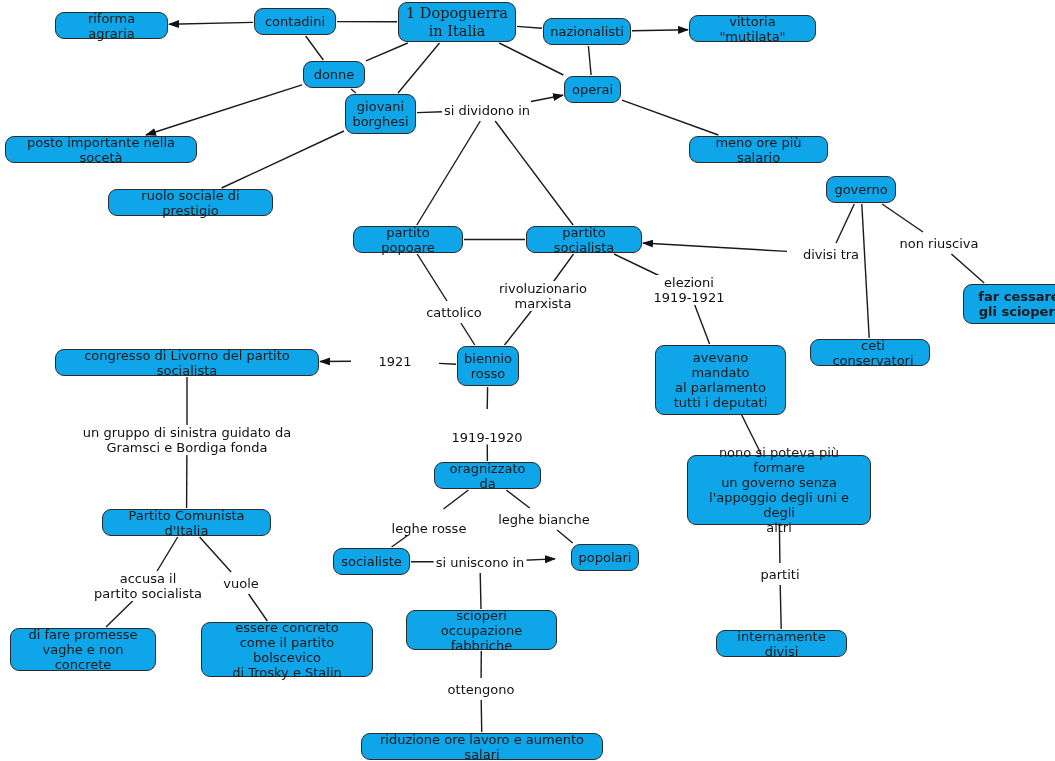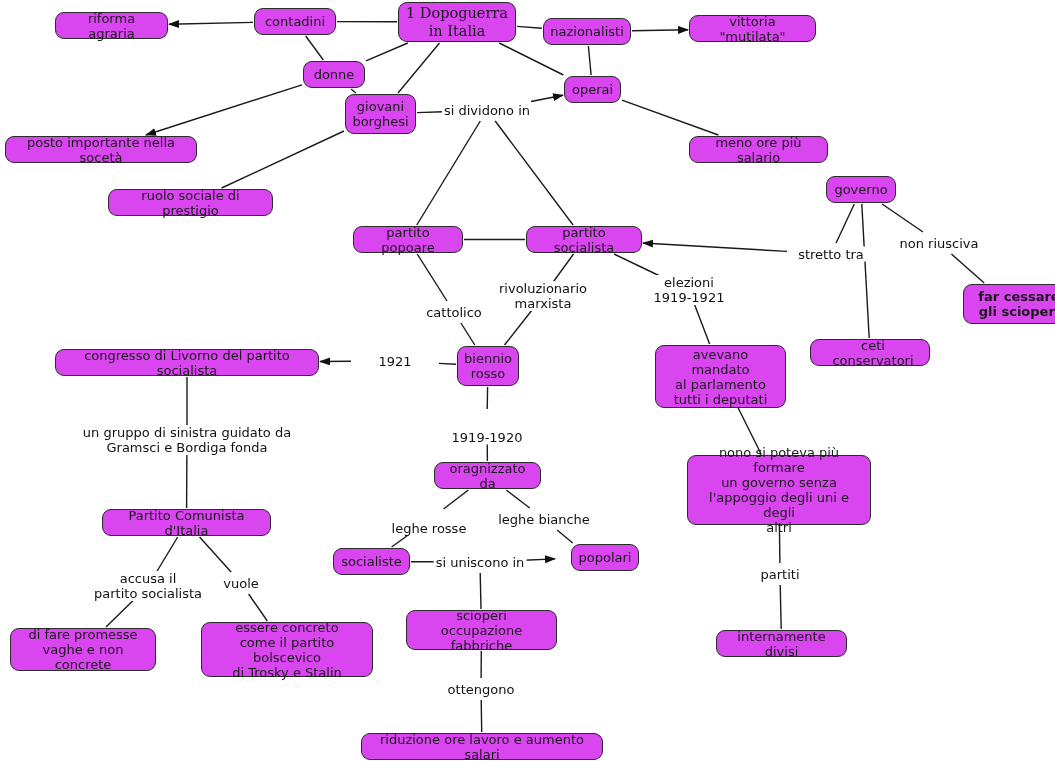--- a/index.html
+++ b/index.html
@@ -20,21 +20,21 @@
     position: absolute;
     left: 0;
     top: 0;
     width: 1055px;
     height: 761px;
     pointer-events: none;
   }
   .node {
     position: absolute;
     box-sizing: border-box;
-    background: #d946ef;
+    background: #0ea5e9;
     border: 1.4px solid #2b2b2b;
     border-radius: 9px;
     display: flex;
     align-items: center;
     justify-content: center;
     text-align: center;
     font-family: "DejaVu Sans", sans-serif;
     font-size: 13px;
     line-height: 15px;
     color: #1a1a1a;
@@ -141,21 +141,21 @@
       <div class="node" style="left: 108px; top: 189px; width: 165px; height: 27px;">ruolo sociale di prestigio</div>
       <div class="node" style="left: 826px; top: 176px; width: 70px; height: 27px;">governo</div>
       <div class="node" style="left: 353px; top: 226px; width: 110px; height: 27px;">partito popoare</div>
       <div class="node" style="left: 526px; top: 226px; width: 116px; height: 27px;">partito socialista</div>
       <div class="node" style="left: 963px; top: 284px; width: 112px; height: 40px; font-weight: bold;">far cessare
 gli scioperi</div>
       <div class="node" style="left: 810px; top: 339px; width: 120px; height: 27px; padding-left: 13px;">ceti conservatori</div>
       <div class="node" style="left: 55px; top: 349px; width: 264px; height: 27px;">congresso di Livorno del partito socialista</div>
       <div class="node" style="left: 457px; top: 346px; width: 62px; height: 40px;">biennio
 rosso</div>
-      <div class="node" style="left: 655px; top: 345px; width: 131px; height: 63px;">avevano mandato
+      <div class="node" style="left: 655px; top: 345px; width: 131px; height: 70px;">avevano mandato
 al parlamento
 tutti i deputati</div>
       <div class="node" style="left: 687px; top: 455px; width: 184px; height: 70px;">nono si poteva più formare
 un governo senza
 l'appoggio degli uni e degli
 altri</div>
       <div class="node" style="left: 434px; top: 462px; width: 107px; height: 27px;">oragnizzato da</div>
       <div class="node" style="left: 102px; top: 509px; width: 169px; height: 27px;">Partito Comunista d'Italia</div>
       <div class="node" style="left: 333px; top: 548px; width: 77px; height: 27px;">socialiste</div>
       <div class="node" style="left: 556px; top: 544px; width: 68px; height: 27px; margin-left: 15px;">popolari</div>
@@ -164,21 +164,21 @@
       <div class="node" style="left: 10px; top: 628px; width: 146px; height: 43px;">di fare promesse
 vaghe e non concrete</div>
       <div class="node" style="left: 201px; top: 622px; width: 172px; height: 55px;">essere concreto
 come il partito bolscevico
 di Trosky e Stalin</div>
       <div class="node" style="left: 716px; top: 630px; width: 131px; height: 27px;">internamente divisi</div>
       <div class="node" style="left: 361px; top: 733px; width: 242px; height: 27px;">riduzione ore lavoro e aumento salari</div>
     </div>
   <div id="labels-group">
       <div class="linklabel" style="left: 487px; top: 110px;">si dividono in</div>
-      <div class="linklabel" style="left: 831px; top: 254px;">stretto tra</div>
+      <div class="linklabel" style="left: 831px; top: 254px;">divisi tra</div>
       <div class="linklabel" style="left: 939px; top: 243px;">non riusciva</div>
       <div class="linklabel" style="left: 454px; top: 312px;">cattolico</div>
       <div class="linklabel" style="left: 543px; top: 296px;">rivoluzionario
 marxista</div>
       <div class="linklabel" style="left: 689px; top: 290px;">elezioni
 1919-1921</div>
       <div class="linklabel" style="left: 395px; top: 361px;">1921</div>
       <div class="linklabel" style="left: 187px; top: 440px;">un gruppo di sinistra guidato da
 Gramsci e Bordiga fonda</div>
       <div class="linklabel" style="left: 487px; top: 420px; margin-top: 17px;">1919-1920</div>

